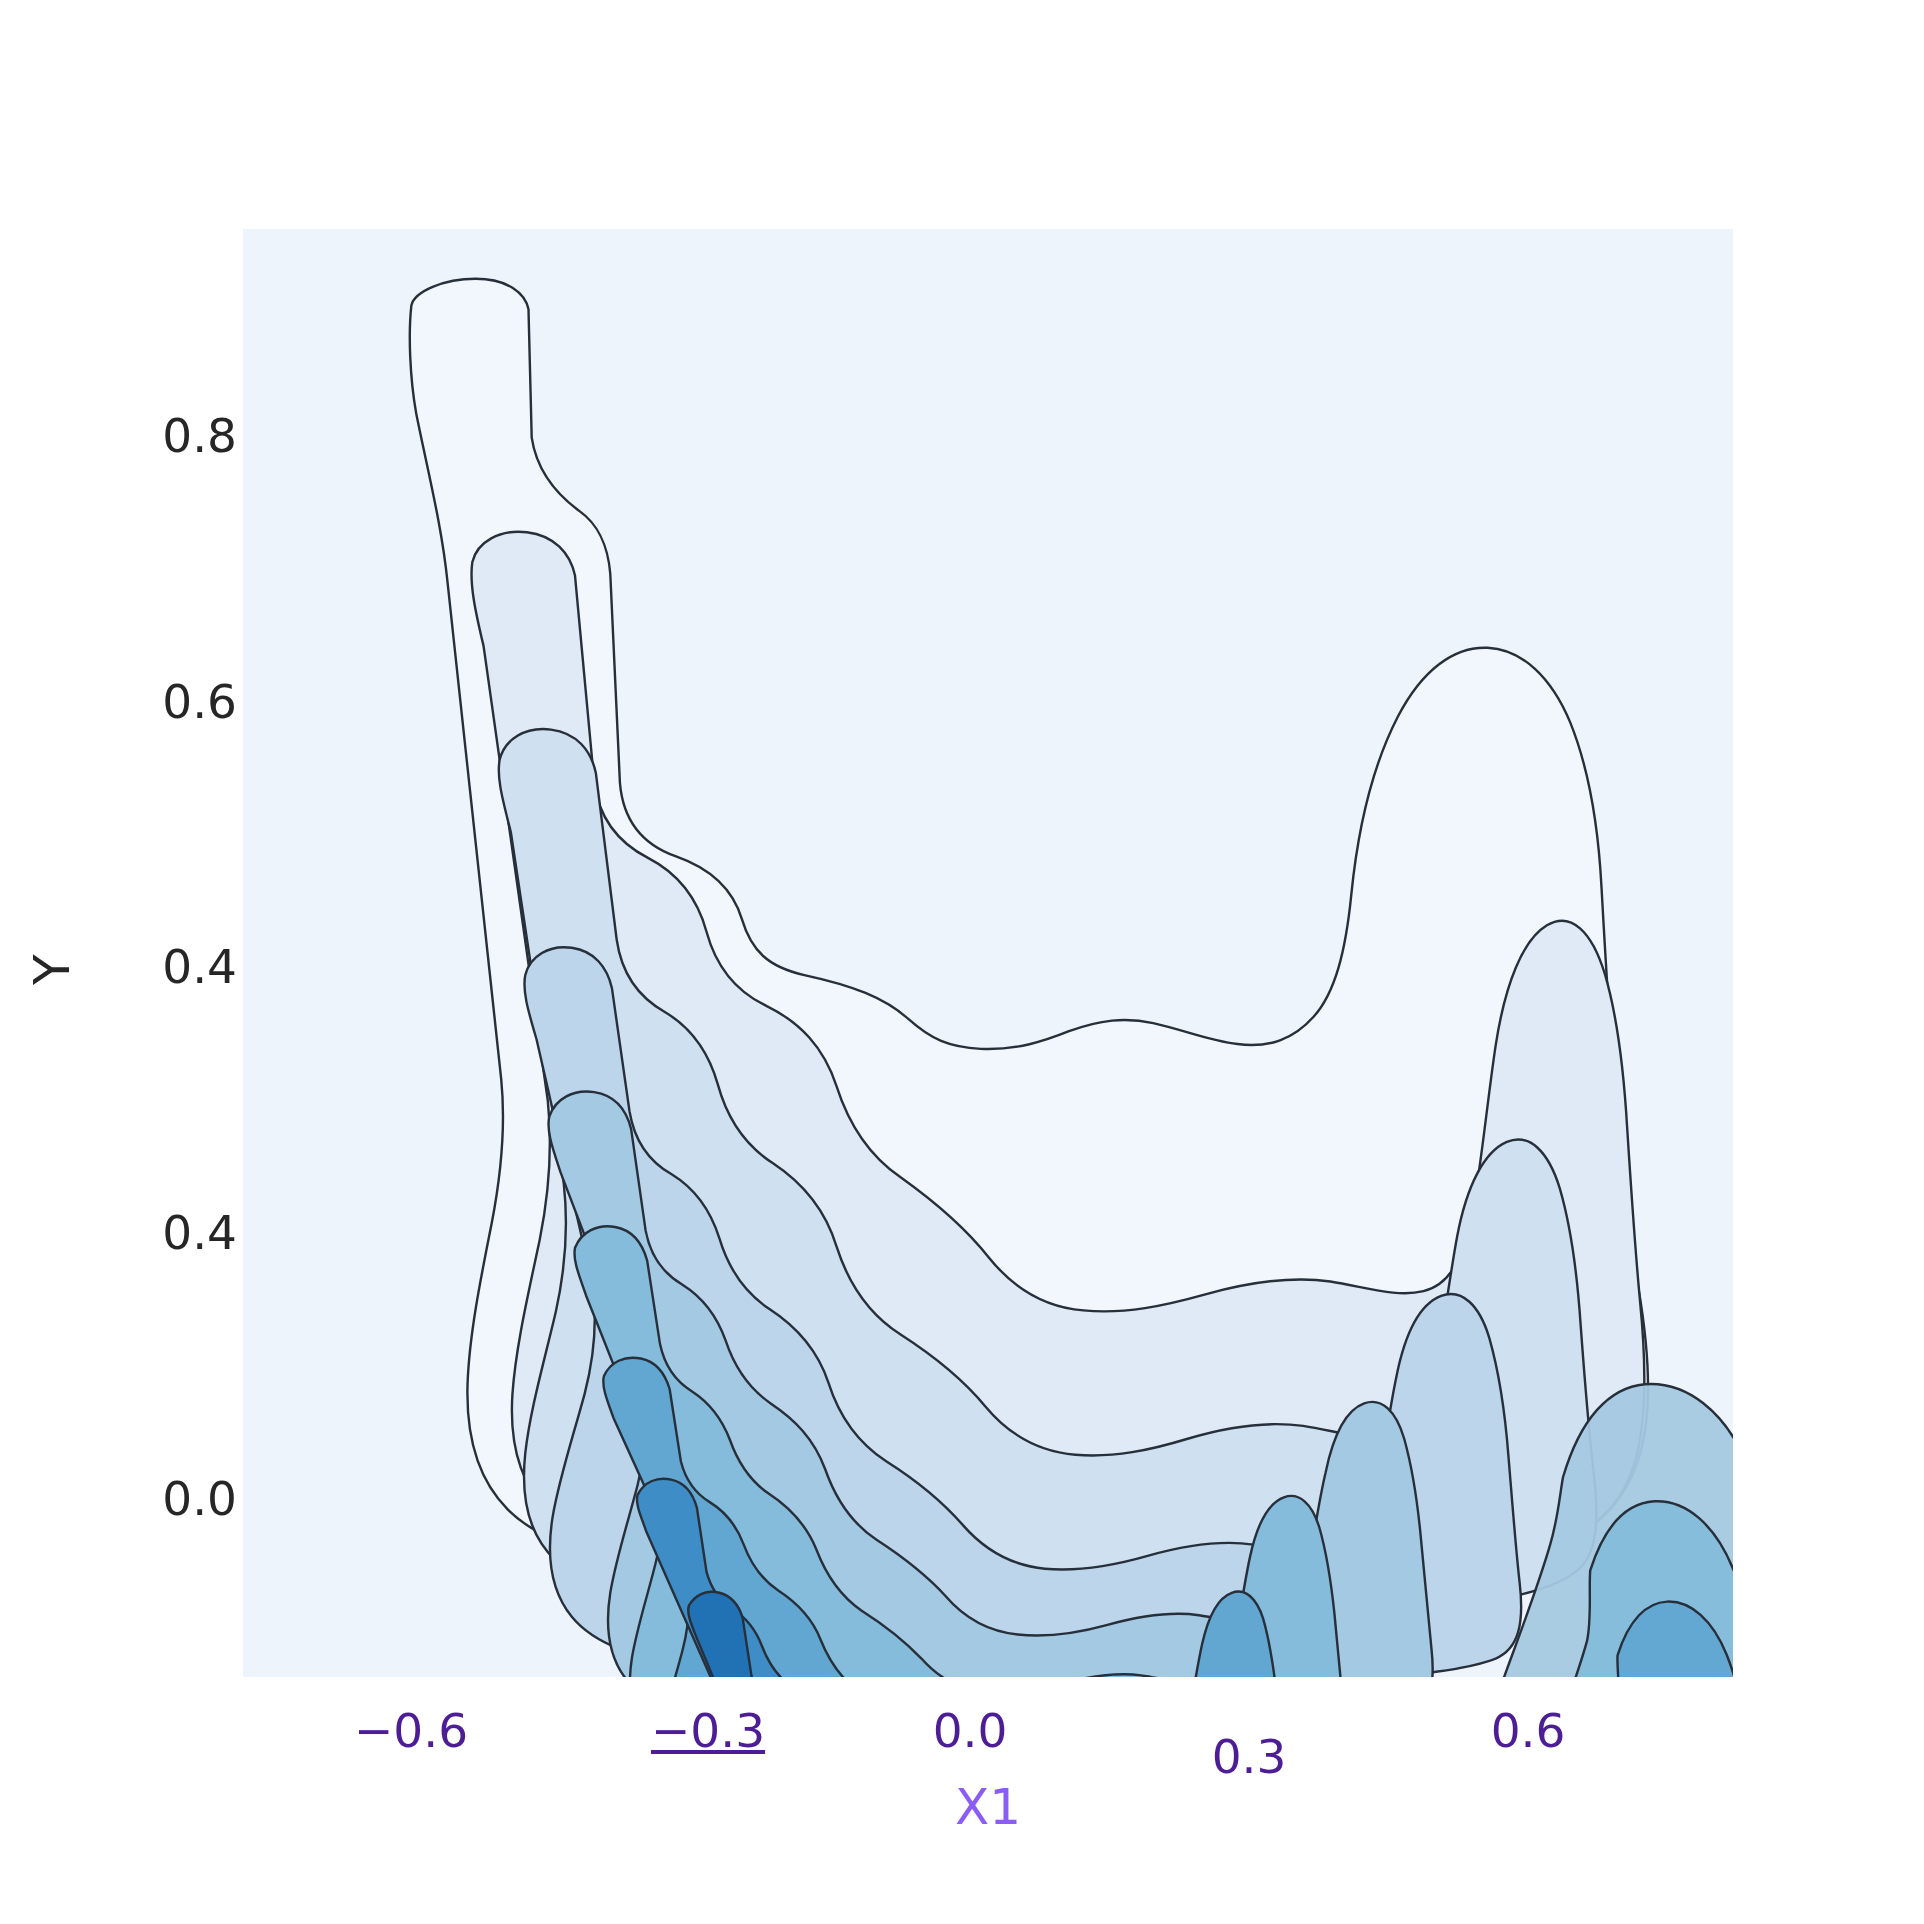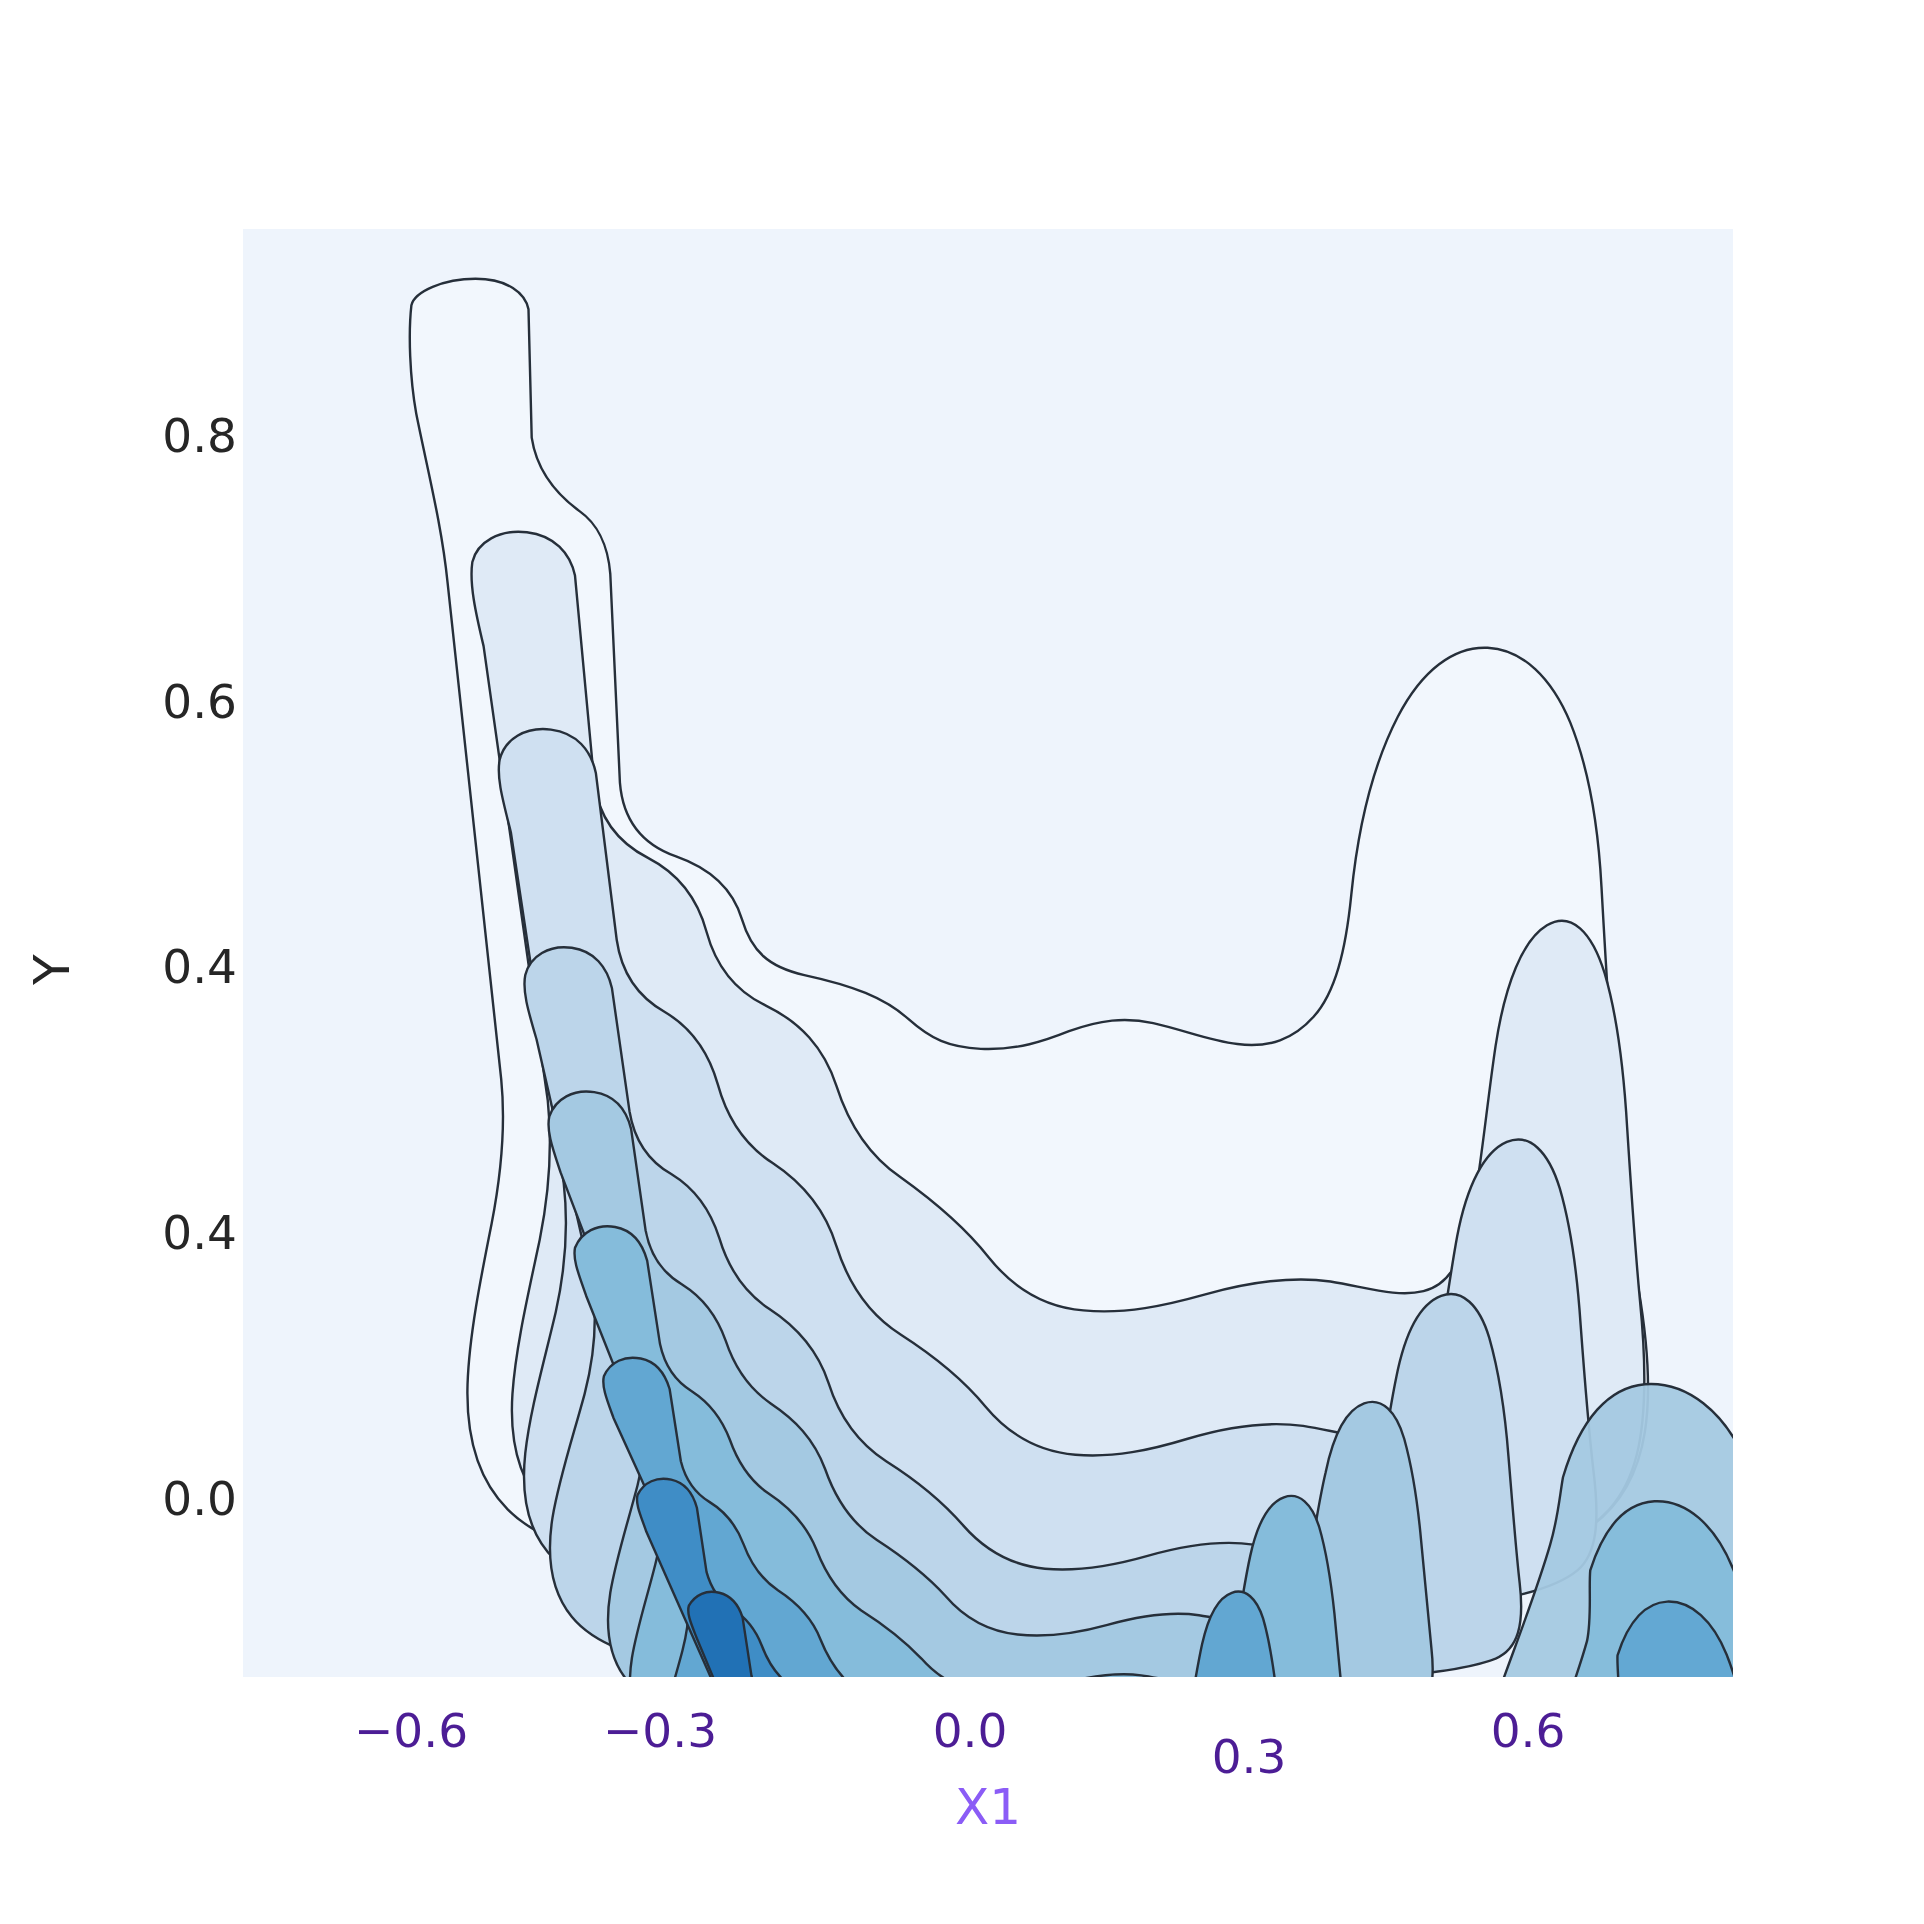--- a/index.html
+++ b/index.html
@@ -437,21 +437,21 @@
     </svg>
   </div>
 
   <div class="ytick" style="top: 1475px;">0.0</div>
   <div class="ytick" style="top: 1209px;">0.4</div>
   <div class="ytick" style="top: 943px;">0.4</div>
   <div class="ytick" style="top: 678px;">0.6</div>
   <div class="ytick" style="top: 412px;">0.8</div>
 
   <div class="xtick" style="left: 411px;">−0.6</div>
-  <div class="xtick" style="left: 660px;">−0.3</div>
+  <div class="xtick" style="left: 708px; text-decoration: underline;">−0.3</div>
   <div class="xtick" style="left: 970px;">0.0</div>
   <div class="xtick" style="left: 1249px; margin-top: 26px;">0.3</div>
   <div class="xtick" style="left: 1528px;">0.6</div>
 
   <div id="xlabel" style="left: 988px;">X1</div>
   <div id="ylabel" style="top: 985px;">Y</div>
 
 </div>
 
 

